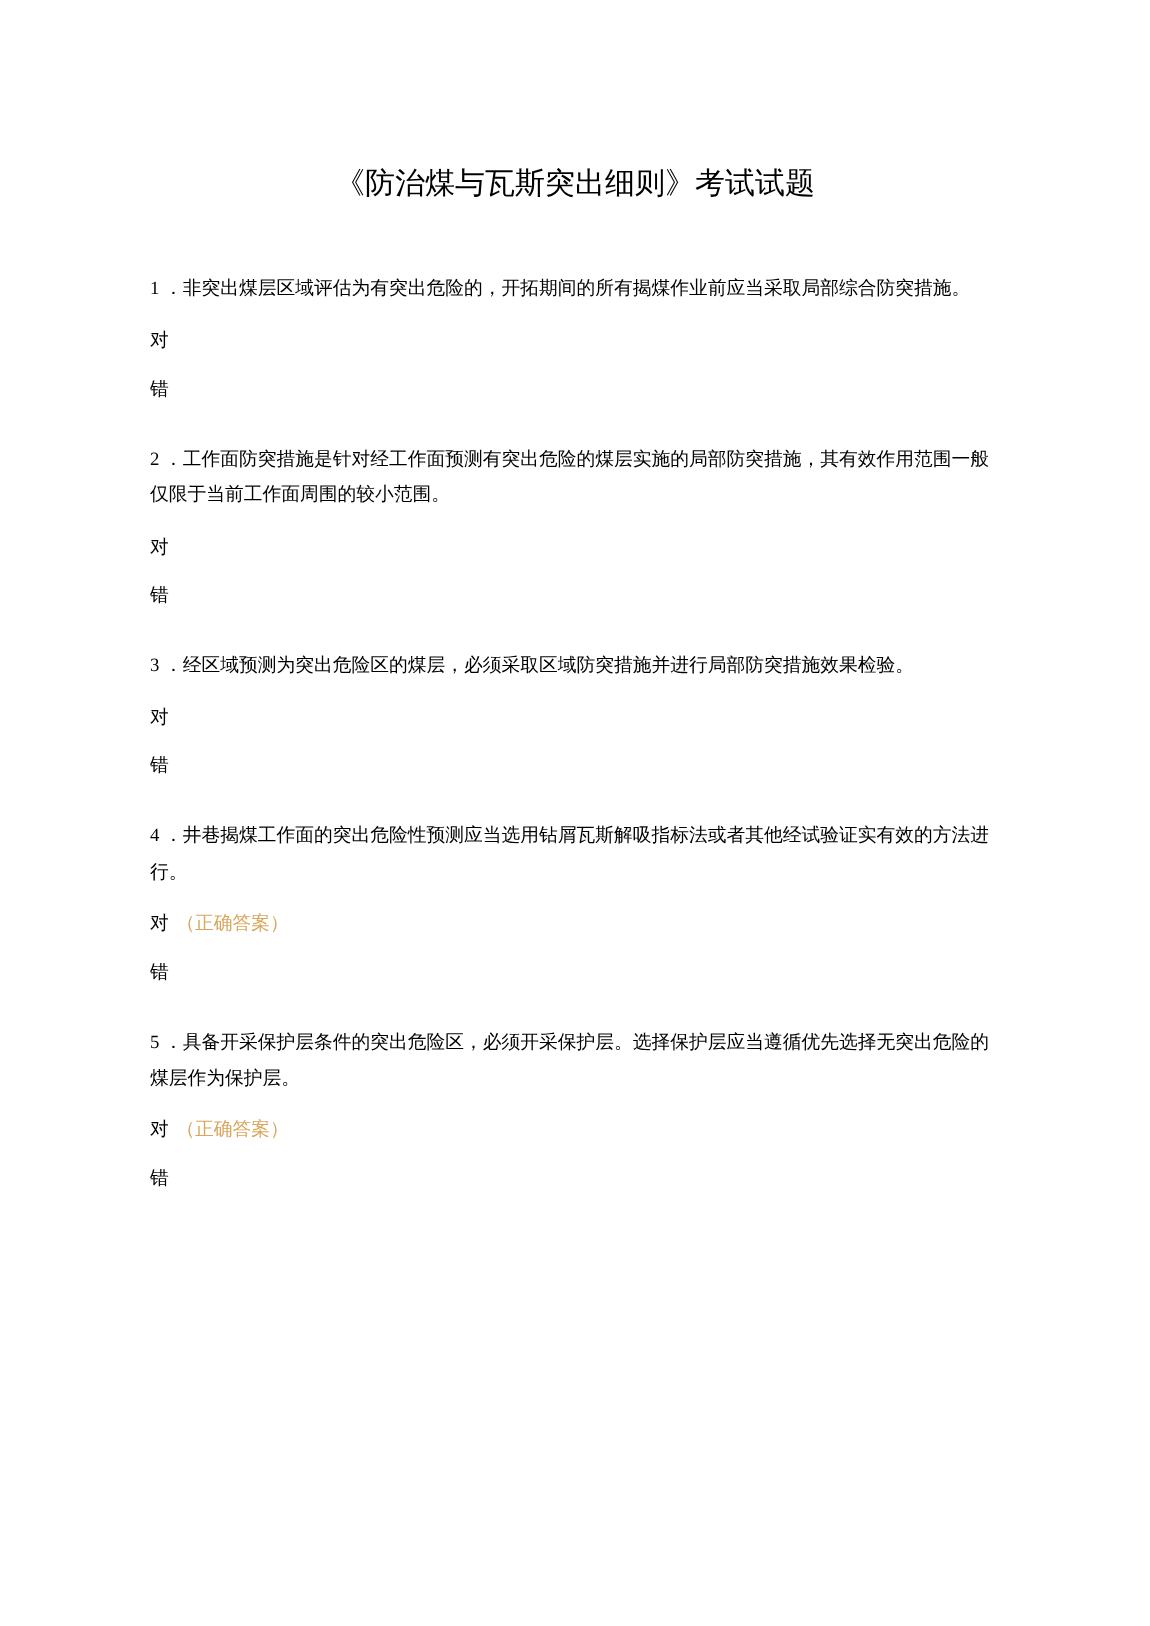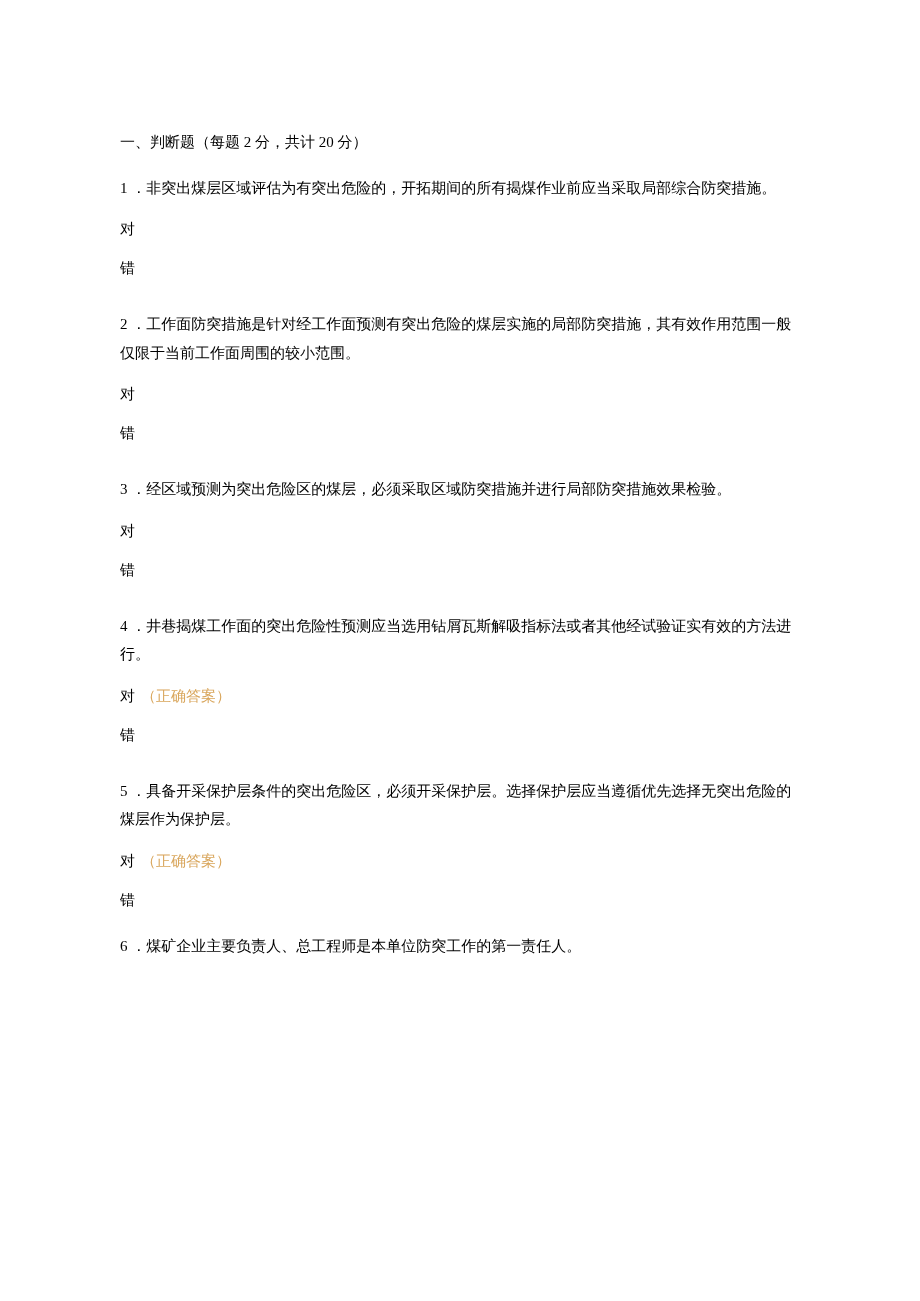--- a/index.html
+++ b/index.html
@@ -52,21 +52,21 @@
     .q6-text {
       font-size: 15px;
       color: #000;
       line-height: 1.9;
     }
   </style>
 </head>
 <body>
 
 <div class="page">
-  <div class="section-header">一、判断题（每题 2 分，共计 20 分）</div>
+  <div class="title">《防治煤与瓦斯突出细则》考试试题</div>
 
   <div class="question">
     <div class="q-text">1 ．非突出煤层区域评估为有突出危险的，开拓期间的所有揭煤作业前应当采取局部综合防突措施。</div>
     <div class="option">对</div>
     <div class="option option-last">错</div>
   </div>
 
   <div class="question">
     <div class="q-text">2 ．工作面防突措施是针对经工作面预测有突出危险的煤层实施的局部防突措施，其有效作用范围一般仅限于当前工作面周围的较小范围。</div>
     <div class="option">对</div>
@@ -84,14 +84,13 @@
     <div class="option"><span>对</span><span class="correct">（正确答案）</span></div>
     <div class="option option-last">错</div>
   </div>
 
   <div class="question">
     <div class="q-text">5 ．具备开采保护层条件的突出危险区，必须开采保护层。选择保护层应当遵循优先选择无突出危险的煤层作为保护层。</div>
     <div class="option"><span>对</span><span class="correct">（正确答案）</span></div>
     <div class="option">错</div>
   </div>
 
-  <div class="q6-text">6 ．煤矿企业主要负责人、总工程师是本单位防突工作的第一责任人。</div>
 </div>
 
 </body></html>

